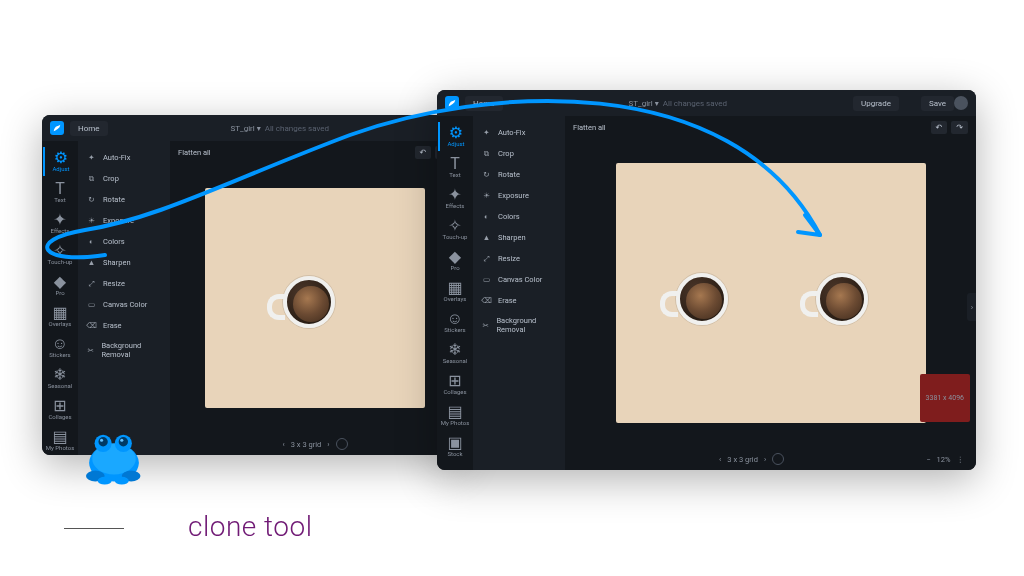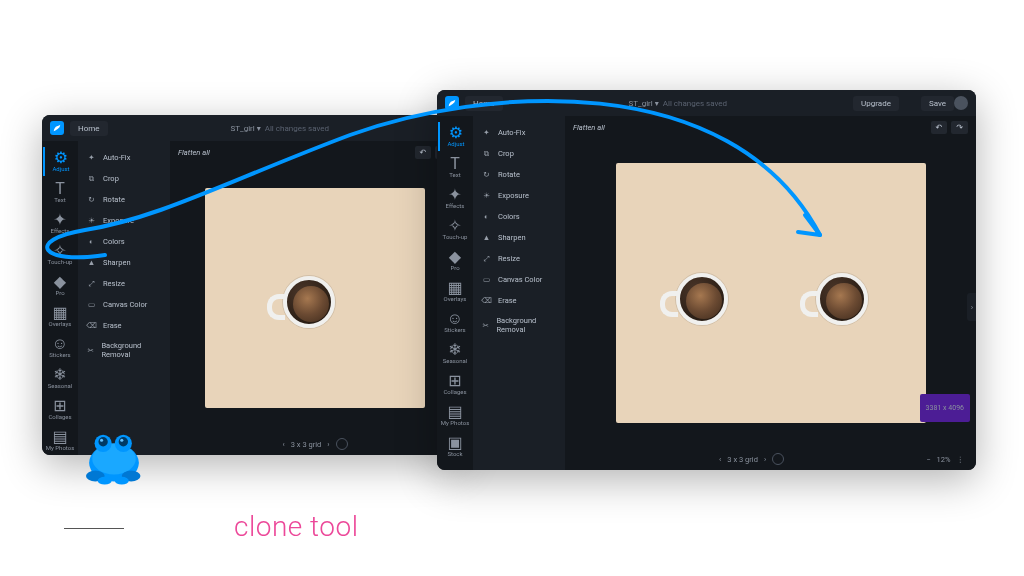--- a/index.html
+++ b/index.html
@@ -20,43 +20,43 @@
   .rail { width:36px; background:#13171c; display:flex; flex-direction:column; align-items:center; padding-top:6px; gap:2px; }
   .rail-item { width:34px; display:flex; flex-direction:column; align-items:center; padding:4px 0; cursor:pointer; color:#8a929e; }
   .rail-item.active { color:#0096ff; border-left:2px solid #0096ff; }
   .rail-item .ic { width:12px; height:12px; display:flex; align-items:center; justify-content:center; }
   .rail-item .lbl { font-size:6px; margin-top:2px; }
   .tool-panel { width:92px; background:#1a1f26; display:flex; flex-direction:column; padding:6px 0; }
   .tool-item { display:flex; align-items:center; gap:6px; padding:5px 8px; font-size:7.5px; color:#b8c0cc; cursor:pointer; }
   .tool-item .ic { width:11px; height:11px; display:flex; align-items:center; justify-content:center; opacity:.8; }
   .canvas-area { flex:1; background:#13171c; display:flex; flex-direction:column; position:relative; }
   .canvas-top { height:22px; display:flex; align-items:center; padding:0 8px; font-size:7.5px; color:#b8c0cc; justify-content:space-between; }
-  .flatten { cursor:pointer;font-style:italic; }
+  .flatten { cursor:pointer; }
   .undo-redo { display:flex; gap:4px; }
   .undo-redo span { background:#22272f; padding:2px 5px; border-radius:2px; cursor:pointer; font-size:8px; }
   .canvas-center { flex:1; display:flex; align-items:center; justify-content:center; position:relative; }
   .image-stage { background:#e8d4ba; border-radius:2px; position:relative; overflow:hidden; }
   .win-back .image-stage { width:220px; height:220px; }
   .win-front .image-stage { width:310px; height:260px; }
   .cup { position:absolute; }
   .cup .mug-body { width:52px; height:52px; background:radial-gradient(circle at 35% 30%,#4a3528 0%,#2a1e15 70%); border-radius:50%; border:4px solid #f0f0ee; position:relative; box-shadow:0 0 0 1px rgba(0,0,0,.1); }
   .cup .foam { position:absolute; top:6px; left:6px; width:36px; height:36px; border-radius:50%; background:radial-gradient(circle at 40% 35%,#a67850 0%,#6b4a32 50%,#3d2a1c 100%); }
   .cup .handle { position:absolute; width:18px; height:26px; border:5px solid #f0f0ee; border-right:none; border-radius:12px 0 0 12px; left:-16px; top:18px; }
   .cup .shadow { position:absolute; width:60px; height:60px; background:rgba(40,25,15,.35); transform:skew(-30deg,10deg) translate(22px,18px); border-radius:50% 50% 40% 40%; z-index:-1; filter:blur(2px); }
   .side-collapse { position:absolute; right:-1px; top:50%; width:10px; height:28px; background:#1a1f26; border-radius:3px 0 0 3px; display:flex; align-items:center; justify-content:center; color:#8a929e; font-size:8px; cursor:pointer; }
   .left-collapse { position:absolute; left:127px; top:50%; width:10px; height:28px; background:#1a1f26; border-radius:0 3px 3px 0; display:flex; align-items:center; justify-content:center; color:#8a929e; font-size:8px; cursor:pointer; }
   .canvas-bottom { height:22px; display:flex; align-items:center; justify-content:space-between; padding:0 12px; font-size:7.5px; color:#8a929e; }
   .grid-ctrl { display:flex; gap:6px; align-items:center; }
   .grid-ctrl .arr { cursor:pointer; }
   .circle { width:12px; height:12px; border:1px solid #4a525e; border-radius:50%; cursor:pointer; }
   .zoom-ctrl { display:flex; gap:6px; align-items:center; }
-  .dim-badge { position:absolute; right:6px; bottom:26px; background:#4c1d95; color:#8a929e; padding:10px 6px; border-radius:2px; font-size:7px; }
+  .dim-badge { position:absolute; right:6px; bottom:26px; background:#7f1d1d; color:#8a929e; padding:20px 6px; border-radius:2px; font-size:7px; }
   .frog { position:absolute; left:74px; top:420px; width:80px; height:70px; }
   .caption-line { position:absolute; left:64px; top:528px; width:60px; height:1px; background:#555; }
-  .caption { position:absolute; left:188px; top:510px; font-size:28px; color:#ec4899; font-weight:300; letter-spacing:.5px;margin-left:46px; }
+  .caption { position:absolute; left:188px; top:510px; font-size:28px; color:#701a75; font-weight:300; letter-spacing:.5px; }
   .arrow-svg { position:absolute; left:30px; top:80px; width:820px; height:260px; pointer-events:none; }
 </style>
 </head>
 <body>
 
 <div class="editor-window win-back">
   <div class="topbar">
     <div class="logo">
         <svg viewBox="0 0 24 24" fill="#fff">
           <path d="M4 20 Q6 10 12 8 Q18 6 20 4 L18 10 Q14 14 8 18 Z"></path>

